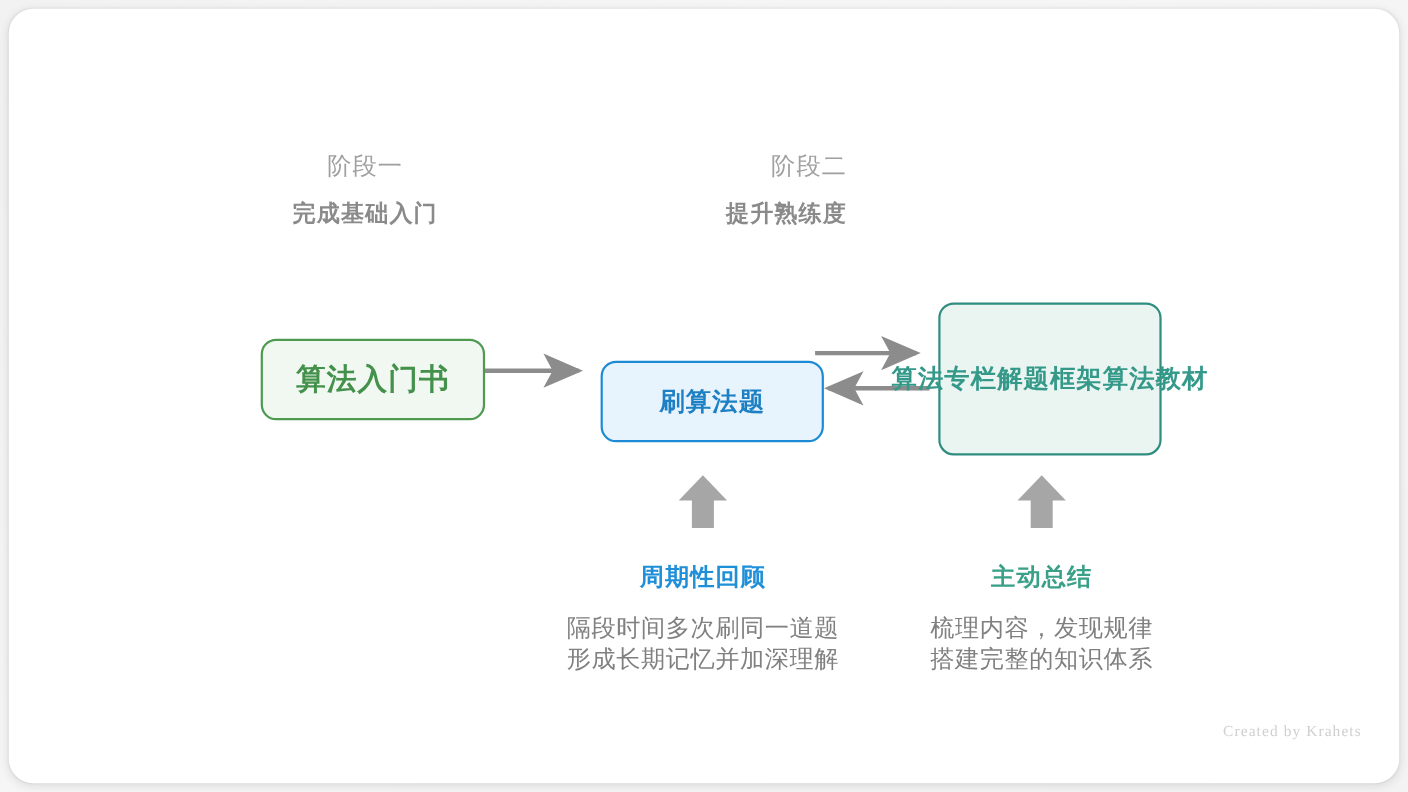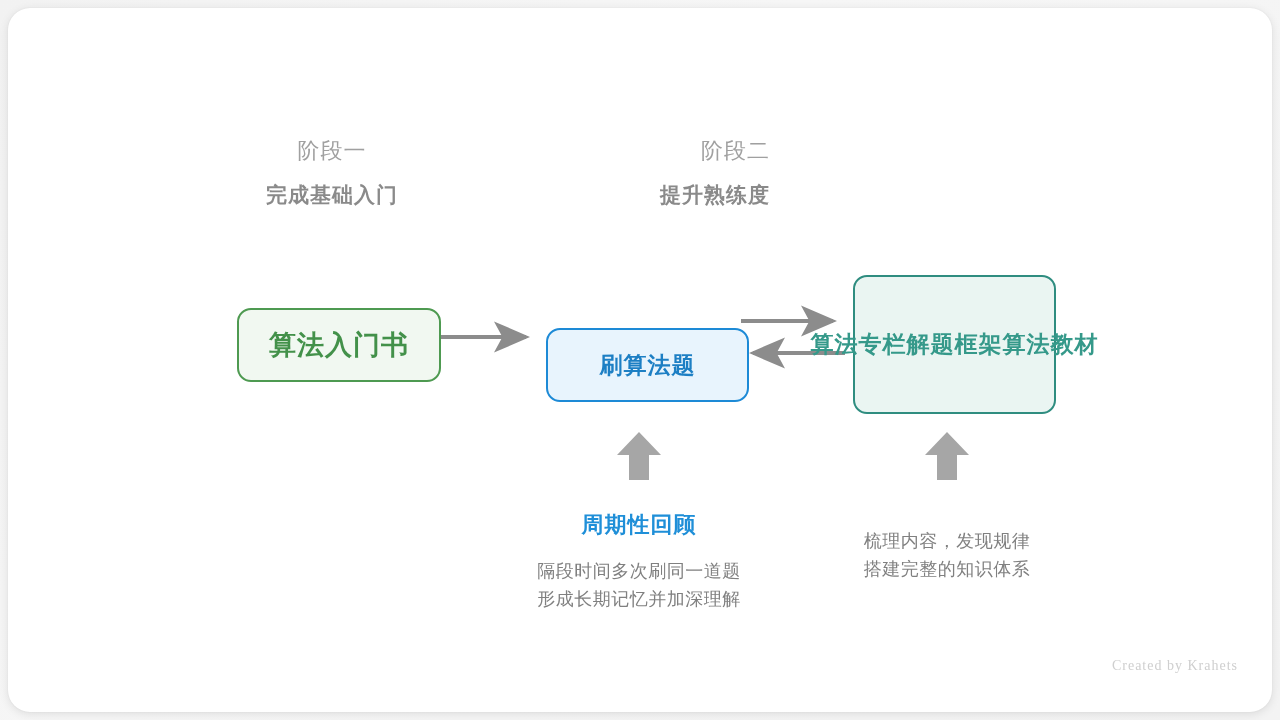--- a/index.html
+++ b/index.html
@@ -116,21 +116,21 @@
     font-weight: bold;
     line-height: 30px;
     letter-spacing: 1px;
     white-space: nowrap;
     text-align: center;
   }
   .note-title.blue { color: #1f8fd8; }
   .note-title.teal { color: #3aa088; }
   .note-body {
     margin-top: 17px;
-    font-size: 18px;
+    font-size: 22px;
     color: #808080;
     line-height: 28px;
     letter-spacing: 0.5px;
     white-space: nowrap;
   }
 
   
   #watermark {
     position: absolute;
     right: 34px;
@@ -203,20 +203,21 @@
 
     <div class="note" style="left:471px; top:502px;">
       <div class="note-title blue">周期性回顾</div>
       <div class="note-body">
         <div>隔段时间多次刷同一道题</div>
         <div>形成长期记忆并加深理解</div>
       </div>
     </div>
 
     <div class="note" style="left:779px; top:502px;">
+      <div class="note-title teal">主动总结</div>
       <div class="note-body">
         <div>梳理内容，发现规律</div>
         <div>搭建完整的知识体系</div>
       </div>
     </div>
 
     <div id="watermark">Created by Krahets</div>
 
   </div>
 </div>

